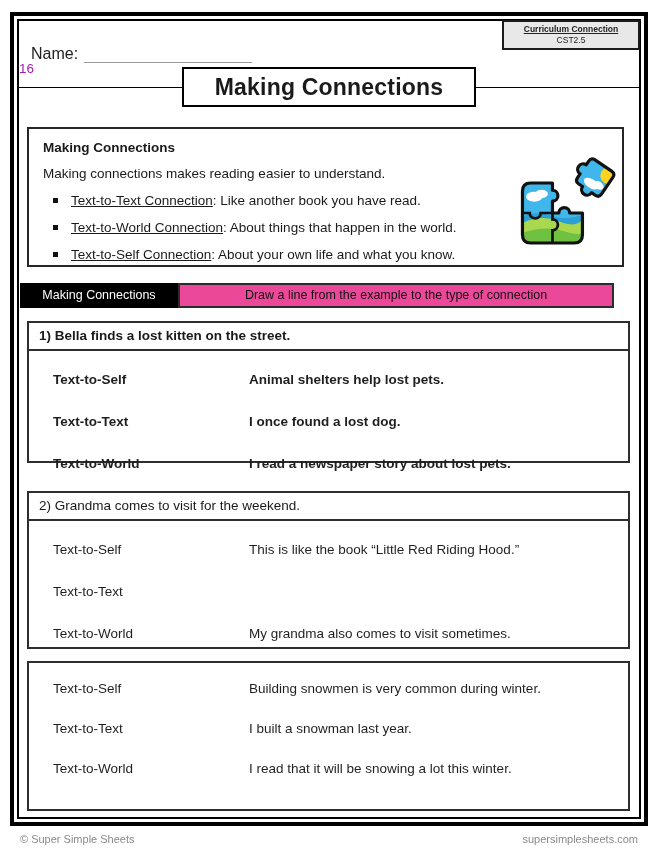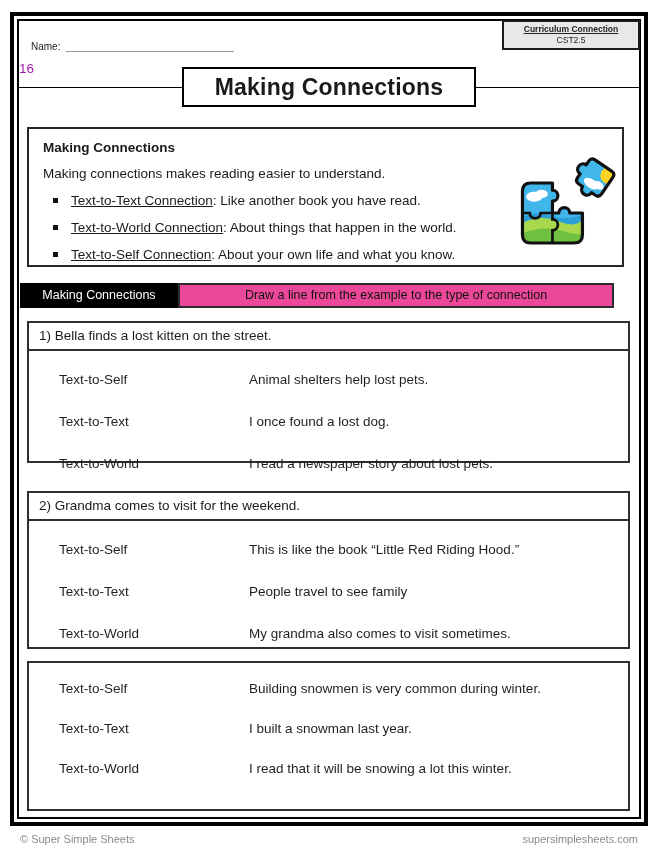--- a/index.html
+++ b/index.html
@@ -6,21 +6,21 @@
   html, body { width: 658px; height: 854px; background: #fff;
     font-family: "Liberation Sans", "DejaVu Sans", sans-serif; color: #1a1a1a; }
   body { position: relative; overflow: hidden; }
 
   .frame-outer { position: absolute; left: 10px; top: 12px; width: 638px; height: 814px;
     border: 4px solid #000; background: #fff; }
   .frame-inner { position: absolute; inset: 3px; border: 2px solid #000; }
   .content { position: absolute; inset: 0; }
 
   
-  .name-row { position: absolute; top: 16px; left: 12px; font-size: 10px; color: #222;
+  .name-row { position: absolute; top: 24px; left: 12px; font-size: 16px; color: #222;
     display: flex; align-items: flex-end; }
   .name-line { display: inline-block; width: 168px; border-bottom: 1.5px solid #9a9a9a;
     margin-left: 6px; height: 15px; }
   .page-num { position: absolute; top: 16px; left: 0; width: 100%; text-align: left;
     font-size: 13.5px; color: #a21caf; margin-top: 24px; }
   .curriculum-box { position: absolute; top: -1px; right: -1px; width: 138px;
     border: 2px solid #1b1b1b; background: #e8e8e8; text-align: center; padding: 2px 2px 3px; }
   .cc-title { font-size: 8.5px; font-weight: bold; text-decoration: underline; color: #222; }
   .cc-code { font-size: 8.5px; color: #222; margin-top: 1px; }
 
@@ -46,29 +46,29 @@
   
   .match-header { position: absolute; top: 262px; left: 1px; right: 25px; height: 25px;
     display: flex; }
   .black-label { background: #000; color: #fff; width: 158px; text-align: center;
     font-size: 12.5px; line-height: 25px; }
   .instruction-box { flex: 1; border: 2px solid #2b2b2b; background: #ec4899;
     text-align: center; font-size: 12.5px; line-height: 21px; color: #111; }
 
   
   .q-box { position: absolute; left: 8px; width: 603px; border: 2px solid #2e2e2e; background: #fff; }
-  .q-box.q1 { top: 300px; height: 142px; }
+  .q-box.q1 { top: 300px; height: 142px; font-weight: bold; }
   .q-box.q2 { top: 470px; height: 158px; }
   .q-box.q3 { top: 640px; height: 150px; }
   .q-header { font-size: 13.5px; padding: 5px 10px 6px; border-bottom: 2px solid #2e2e2e; }
   .q-body { padding-top: 7px; }
   .q-box.q3 .q-body { padding-top: 5px; }
   .match-row { display: flex; align-items: center; height: 42px; }
   .q-box.q3 .match-row { height: 40px; }
-  .match-type { width: 195px; padding-left: 30px; font-size: 13.5px; color: #1f1f1f; }
+  .match-type { width: 195px; padding-left: 24px; font-size: 13.5px; color: #1f1f1f; }
   .match-example { font-size: 13.5px; margin-left: 25px; color: #1f1f1f; }
 
   
   .page-footer { position: absolute; left: 20px; right: 20px; top: 833px;
     display: flex; justify-content: space-between; font-size: 11px; color: #8a8a8a; }
 </style>
 </head>
 <body>
 
 <div class="frame-outer">
@@ -156,21 +156,20 @@
 
       <div class="q-box q2">
         <div class="q-header">2) Grandma comes to visit for the weekend.</div>
         <div class="q-body">
           <div class="match-row">
             <span class="match-type">Text-to-Self</span>
             <span class="match-example">This is like the book “Little Red Riding Hood.”</span>
           </div>
           <div class="match-row">
             <span class="match-type">Text-to-Text</span>
-            <span class="match-example">People travel to see family</span>
           </div>
           <div class="match-row">
             <span class="match-type">Text-to-World</span>
             <span class="match-example">My grandma also comes to visit sometimes.</span>
           </div>
         </div>
       </div>
 
       <div class="q-box q3">
         <div class="q-body">

